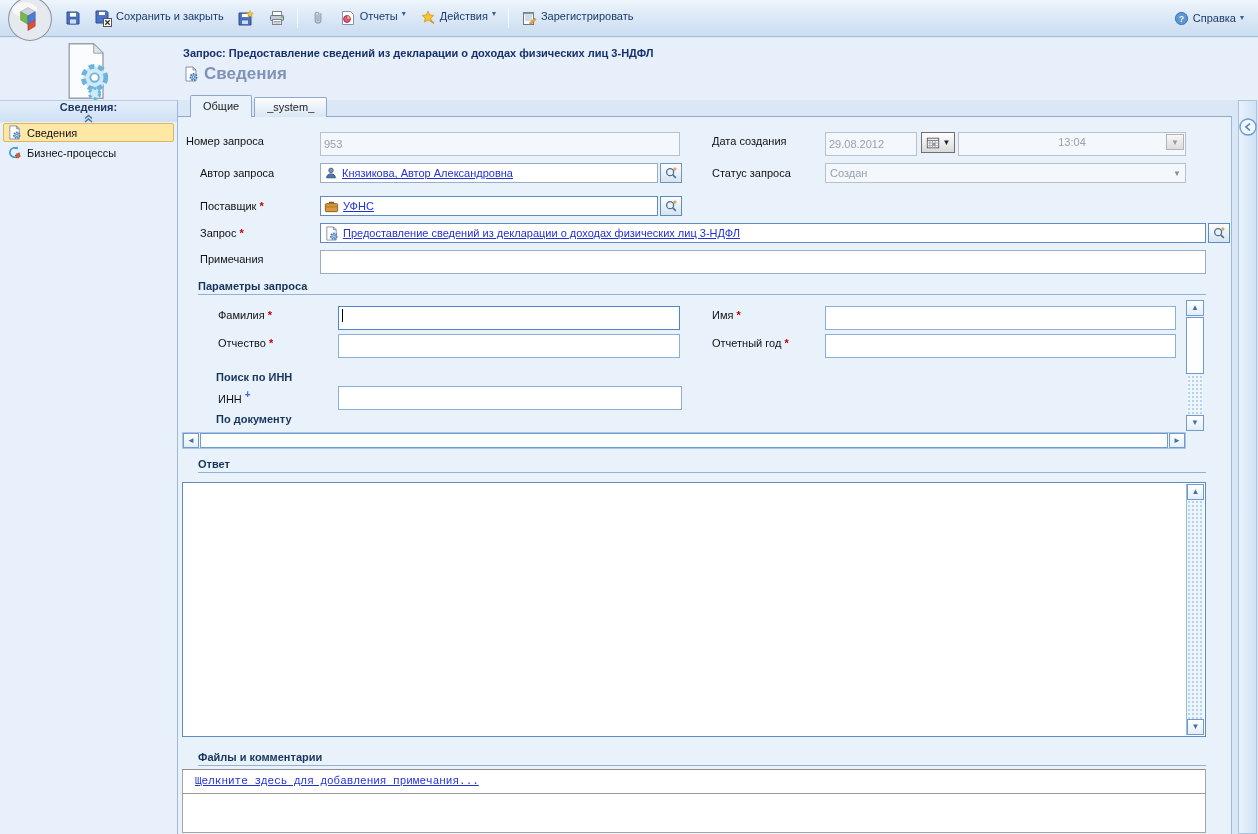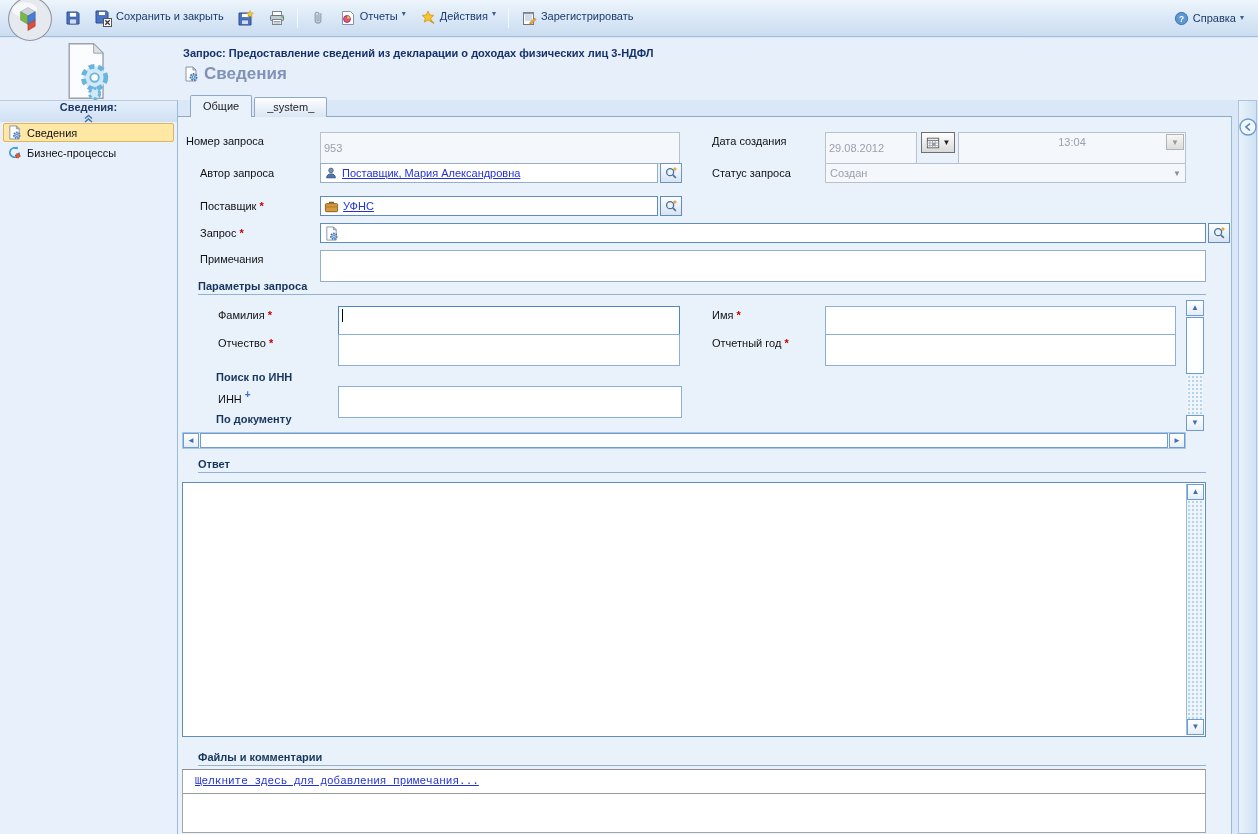--- a/index.html
+++ b/index.html
@@ -34,21 +34,21 @@
   
   #main { position:absolute; left:178px; top:95px; width:1054px; height:739px; }
   #tabs { position:absolute; left:0; top:0; height:22px; display:flex; align-items:flex-end; padding-left:12px; z-index:2; }
   .tab { height:20px; padding:3px 12px 0; border:1px solid #8fa8c8; border-bottom:none; border-radius:2px 2px 0 0; margin-right:2px; background:linear-gradient(#fdfeff,#d9e6f4); color:#222; }
   .tab.active { background:#e9f1fb; height:22px; padding-top:4px; }
   #content { position:absolute; left:0; top:21px; width:1054px; height:718px; background:#e9f1fb; border-top:1px solid #8fa8c8; border-right:1px solid #9db9d9; }
 
   .flabel { position:absolute; color:#111; }
   .req { color:#c00000; font-weight:bold; }
   .rec { color:#3b6bd6; font-weight:bold; font-size:10px; vertical-align:super; }
-  .tinput { position:absolute; height:32px; border:1px solid #8fb0cf; background:#fff; font-family:inherit; font-size:11px; padding:0 3px; color:#222; }
+  .tinput { position:absolute; height:24px; border:1px solid #8fb0cf; background:#fff; font-family:inherit; font-size:11px; padding:0 3px; color:#222; }
   .disabled-input { background:#f4f7fb; border:1px solid #b9c2cc; color:#9aa1ab; }
   .lookup-box { position:absolute; height:20px; background:#fff; border:1px solid #5f8cc0; display:flex; align-items:center; gap:4px; padding:0 3px; overflow:hidden; white-space:nowrap; }
   .lookup-box.gray { border-color:#98aec5; }
   .lookup-btn { position:absolute; width:22px; height:20px; border:1px solid #6f94bd; background:linear-gradient(#fefeff,#d7e3f0); display:flex; align-items:center; justify-content:center; }
   a.val-link { color:#2231d8; text-decoration:underline; }
   .sel { position:absolute; height:20px; display:flex; align-items:center; justify-content:space-between; padding:0 4px; }
   .section-title { position:absolute; font-weight:bold; color:#16355c; }
   .section-rule { position:absolute; height:1px; background:#93b1d1; }
 
   .cal-btn { position:absolute; width:34px; height:21px; border:1px solid #707070; background:linear-gradient(#ffffff,#d9d9d9); display:flex; align-items:center; justify-content:center; gap:3px; }
@@ -286,21 +286,21 @@
   </div>
 
   <div class="flabel abs" style="left:22px; top:72px;"><span>Автор запроса</span></div>
   <div class="lookup-box gray" style="left:142px; top:68px; width:338px;">
     <span>
       <svg width="14" height="14" viewBox="0 0 16 16">
           <circle cx="8" cy="5" r="2.6" fill="#7a93b8" stroke="#4a648c"></circle>
           <path d="M3 13.5c0-3 2.2-4.5 5-4.5s5 1.5 5 4.5z" fill="#4a74b0" stroke="#2f4f80"></path>
         </svg>
     </span>
-    <a class="val-link" href="#">Поставщик, Мария Александровна</a>
+    <a class="val-link" href="#">Князикова, Автор Александровна</a>
   </div>
   <div class="lookup-btn" style="left:482px; top:68px;">
     <span>
       <svg width="14" height="14" viewBox="0 0 16 16">
           <circle cx="7" cy="7" r="4" fill="#eaf3fb" stroke="#4a6f9b" stroke-width="1.5"></circle>
           <line x1="10" y1="10" x2="13.5" y2="13.5" stroke="#4a6f9b" stroke-width="2"></line>
           <circle cx="12.5" cy="3.5" r="1.4" fill="#f2c04a" stroke="#c99022" stroke-width="0.7"></circle>
         </svg>
     </span>
   </div>
@@ -334,20 +334,21 @@
   <div class="flabel abs" style="left:22px; top:132px;"><span>Запрос</span> <span class="req">*</span></div>
   <div class="lookup-box" style="left:142px; top:128px; width:886px;">
     <span>
       <svg width="15" height="15" viewBox="0 0 16 16">
           <path d="M3 1h7l3 3v11H3z" fill="#fff" stroke="#8a93a3"></path>
           <path d="M10 1l3 3h-3z" fill="#dfe3ea" stroke="#8a93a3"></path>
           <circle cx="10.5" cy="11" r="3.2" fill="#9fc7ee" stroke="#3f6fae" stroke-width="1.6" stroke-dasharray="1.6 1.2"></circle>
           <circle cx="10.5" cy="11" r="1.2" fill="#fff" stroke="#3f6fae" stroke-width="0.8"></circle>
         </svg>
     </span>
+    <a class="val-link" href="#">Предоставление сведений из декларации о доходах физических лиц 3-НДФЛ</a>
   </div>
   <div class="lookup-btn" style="left:1030px; top:128px; border-color:#5f8cc0;">
     <span>
       <svg width="14" height="14" viewBox="0 0 16 16">
           <circle cx="7" cy="7" r="4" fill="#eaf3fb" stroke="#4a6f9b" stroke-width="1.5"></circle>
           <line x1="10" y1="10" x2="13.5" y2="13.5" stroke="#4a6f9b" stroke-width="2"></line>
           <circle cx="12.5" cy="3.5" r="1.4" fill="#f2c04a" stroke="#c99022" stroke-width="0.7"></circle>
         </svg>
     </span>
   </div>

